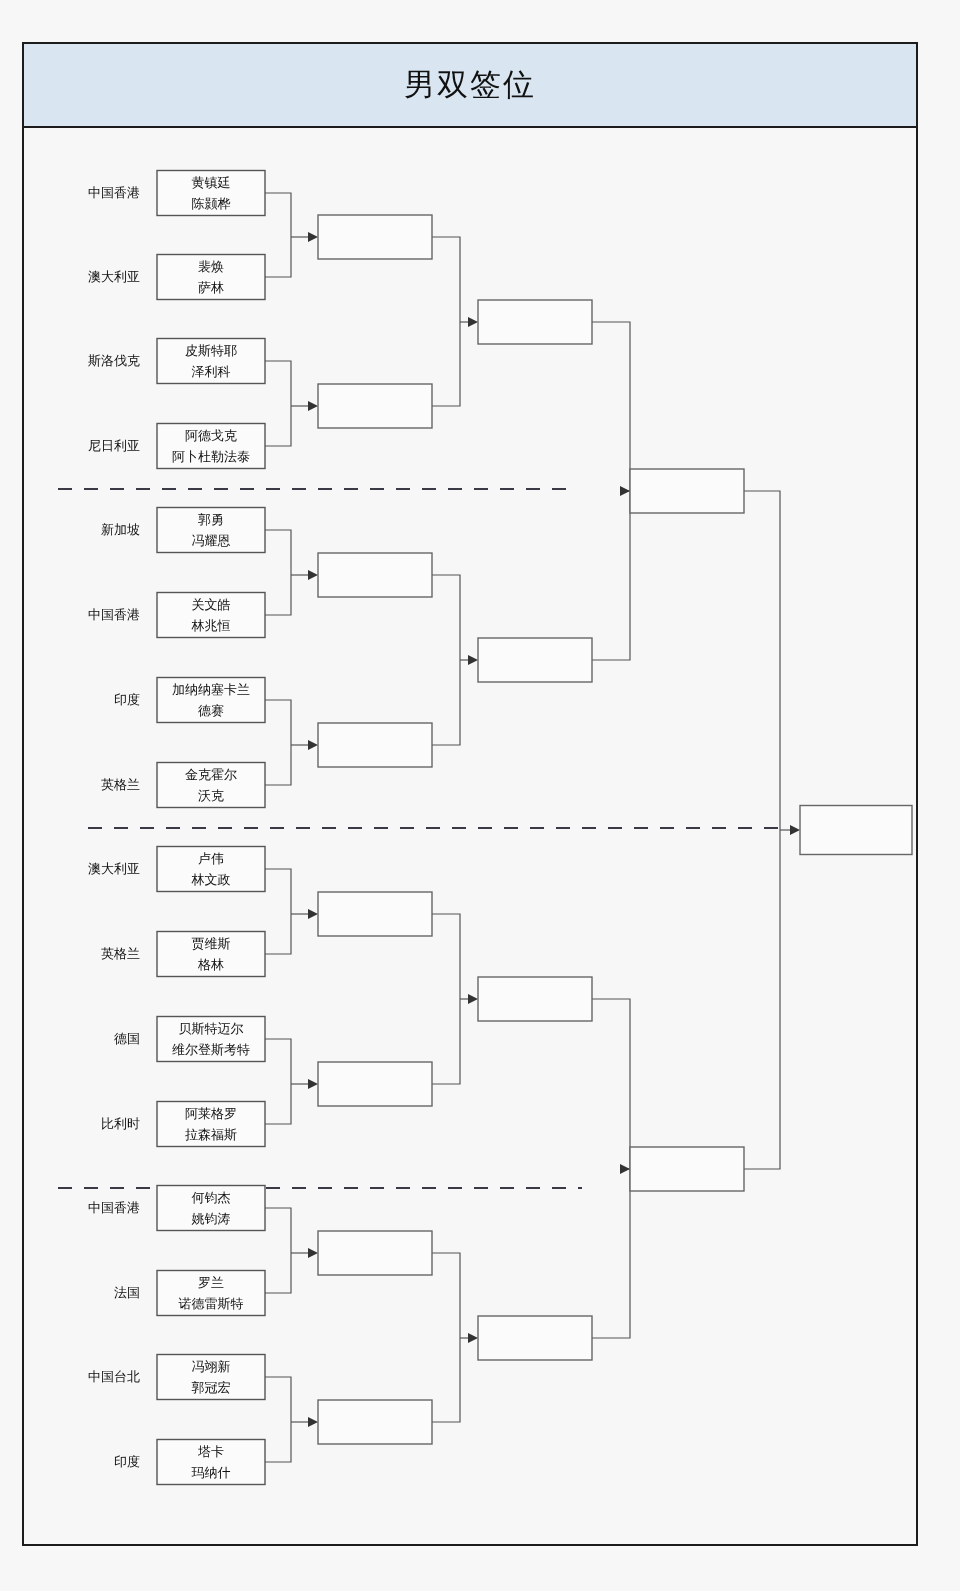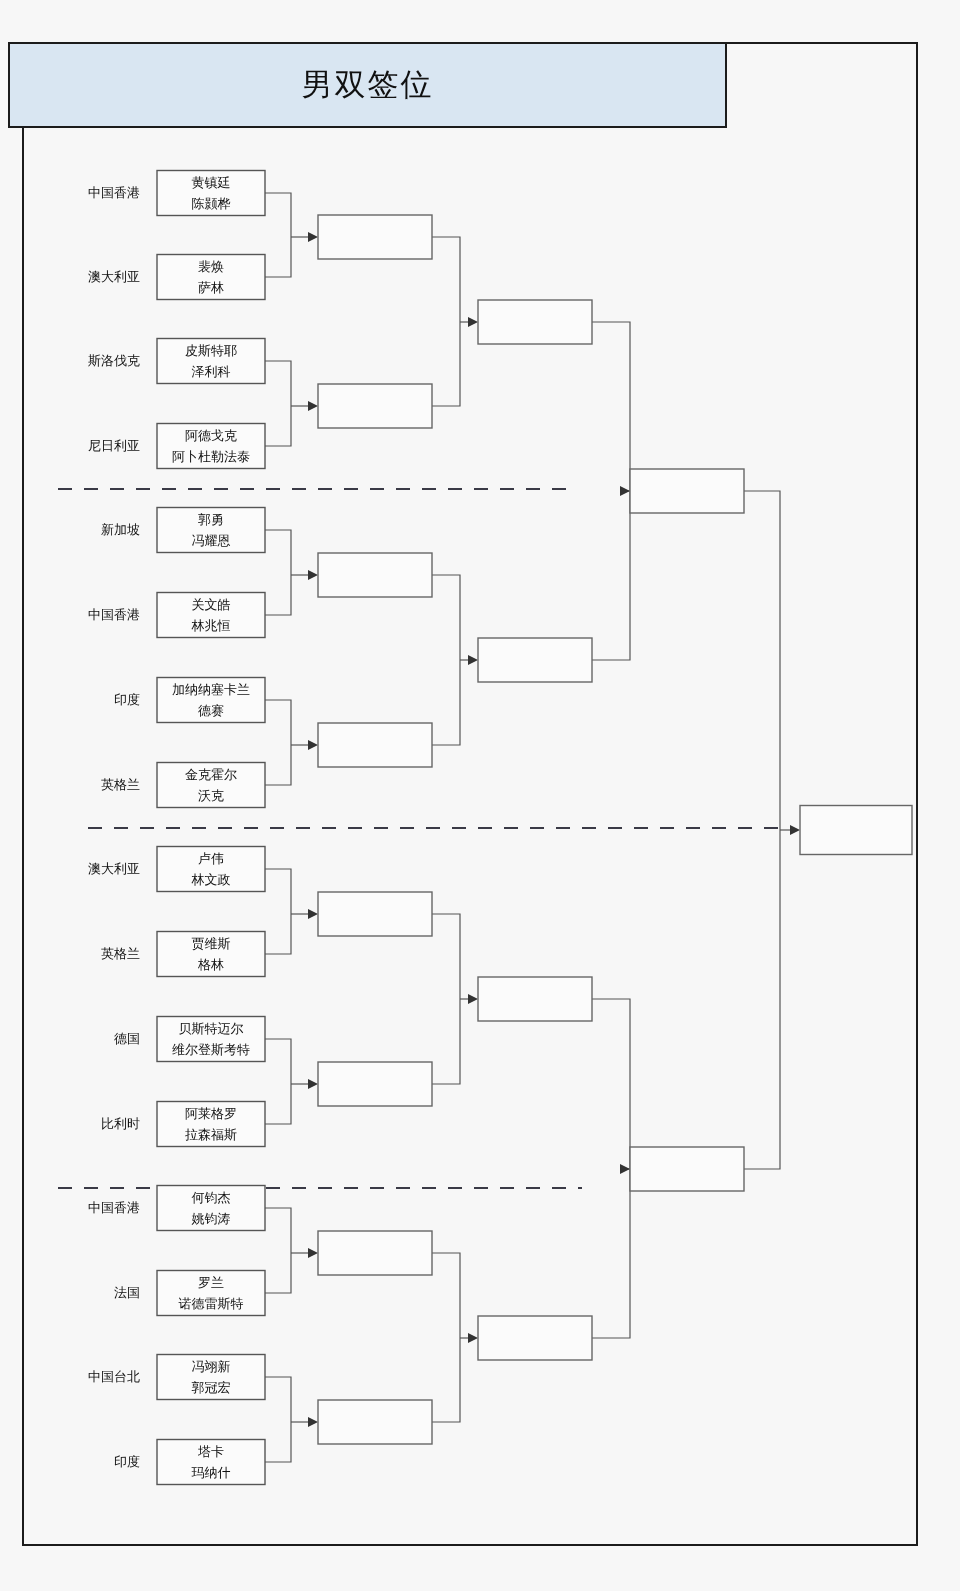--- a/index.html
+++ b/index.html
@@ -21,23 +21,23 @@
     left: 22px;
     top: 42px;
     width: 896px;
     height: 1504px;
     border: 2px solid #1c1c1c;
     background: #f7f7f7;
     box-sizing: border-box;
   }
   #title-band {
     position: absolute;
-    left: 8px;
+    left: 22px;
     top: 42px;
-    width: 719px;
+    width: 896px;
     height: 86px;
     background: #d9e6f2;
     border: 2px solid #1c1c1c;
     box-sizing: border-box;
     display: flex;
     align-items: center;
     justify-content: center;
   }
   #title-text {
     font-size: 31px;

